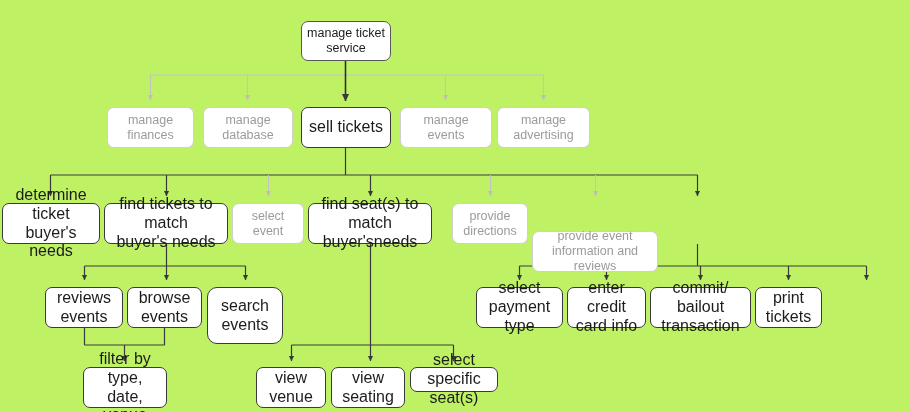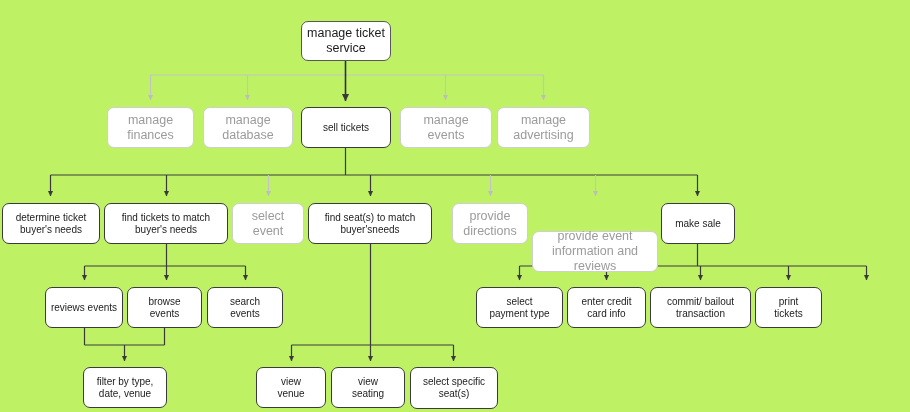--- a/index.html
+++ b/index.html
@@ -21,21 +21,21 @@
     text-align:center;
     border-radius:7px;
     background:#ffffff;
     line-height:1.18;
     white-space:pre-line;
     padding:2px 3px;
   }
   .node.active{
     border:1.6px solid #3a3a3a;
     color:#1c1c1c;
-    font-size:10px;
+    font-size:16px;
   }
   .node.muted{
     border:1.2px solid #cfcfcf;
     color:#9b9b9b;
     font-size:12.5px;
   }
   .node.root{
     border:1.6px solid #585858;
     color:#1c1c1c;
     font-size:12.5px;
@@ -131,38 +131,37 @@
   <div class="node active" style="left: 104px; top: 203px; width: 124px; height: 41px;">find tickets to match
 buyer's needs</div>
   <div class="node muted" style="left: 232px; top: 203px; width: 72px; height: 41px;">select
 event</div>
   <div class="node active" style="left: 308px; top: 203px; width: 124px; height: 41px;">find seat(s) to match
 buyer'sneeds</div>
   <div class="node muted" style="left: 452px; top: 203px; width: 76px; height: 41px;">provide
 directions</div>
   <div class="node muted" style="left: 532px; top: 203px; width: 126px; height: 41px; margin-top: 28px;">provide event
 information and reviews</div>
-  <div class="node active" style="left: 661px; top: 203px; width: 74px; height: 41px;">make sale</div>
 
   <div class="node active" style="left: 45px; top: 287px; width: 78px; height: 41px;">reviews events</div>
   <div class="node active" style="left: 127px; top: 287px; width: 75px; height: 41px;">browse
 events</div>
-  <div class="node active" style="left: 207px; top: 287px; width: 76px; height: 41px;">search
+  <div class="node active" style="left: 207px; top: 287px; width: 76px; height: 57px; border-radius: 10px;">search
 events</div>
   <div class="node active" style="left: 476px; top: 287px; width: 87px; height: 41px;">select
 payment type</div>
   <div class="node active" style="left: 567px; top: 287px; width: 79px; height: 41px;">enter credit
 card info</div>
   <div class="node active" style="left: 755px; top: 287px; width: 67px; height: 41px;">print
 tickets</div>
   <div class="node active" style="left: 650px; top: 287px; width: 101px; height: 41px;">commit/ bailout
 transaction</div>
 
   <div class="node active" style="left: 83px; top: 367px; width: 84px; height: 41px;">filter by type,
 date, venue</div>
   <div class="node active" style="left: 256px; top: 367px; width: 70px; height: 41px;">view
 venue</div>
   <div class="node active" style="left: 331px; top: 367px; width: 74px; height: 41px;">view
 seating</div>
-  <div class="node active" style="left: 410px; top: 367px; width: 88px; height: 42px;">select specific
+  <div class="node active" style="left: 410px; top: 367px; width: 88px; height: 25px;">select specific
 seat(s)</div>
 
 </div>
 
 </body></html>

